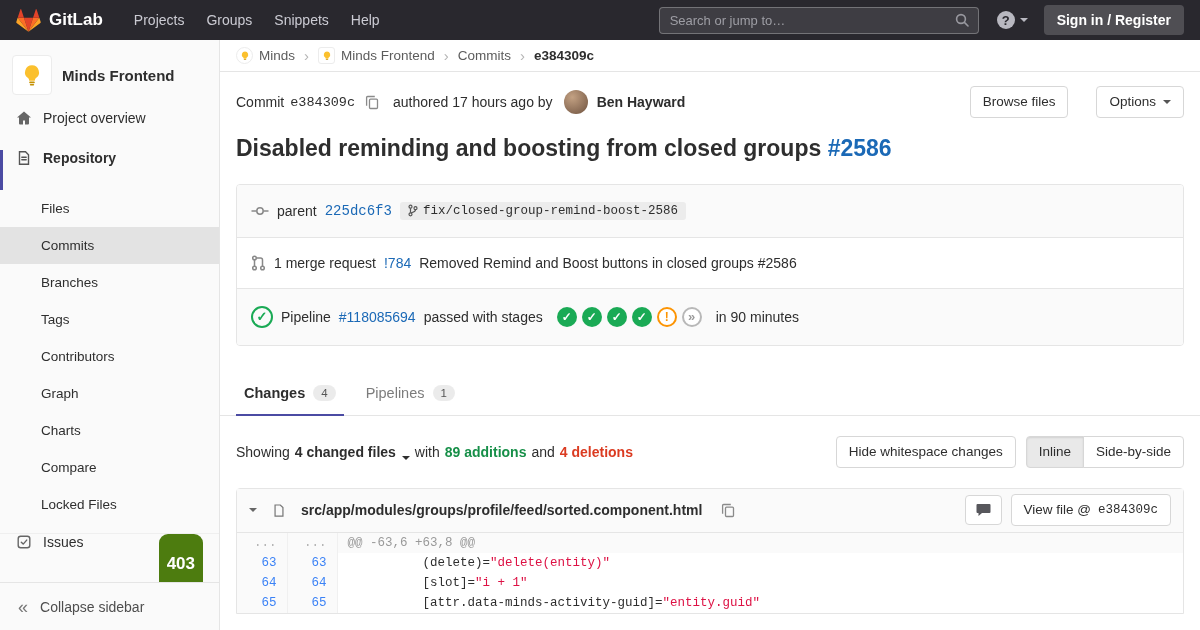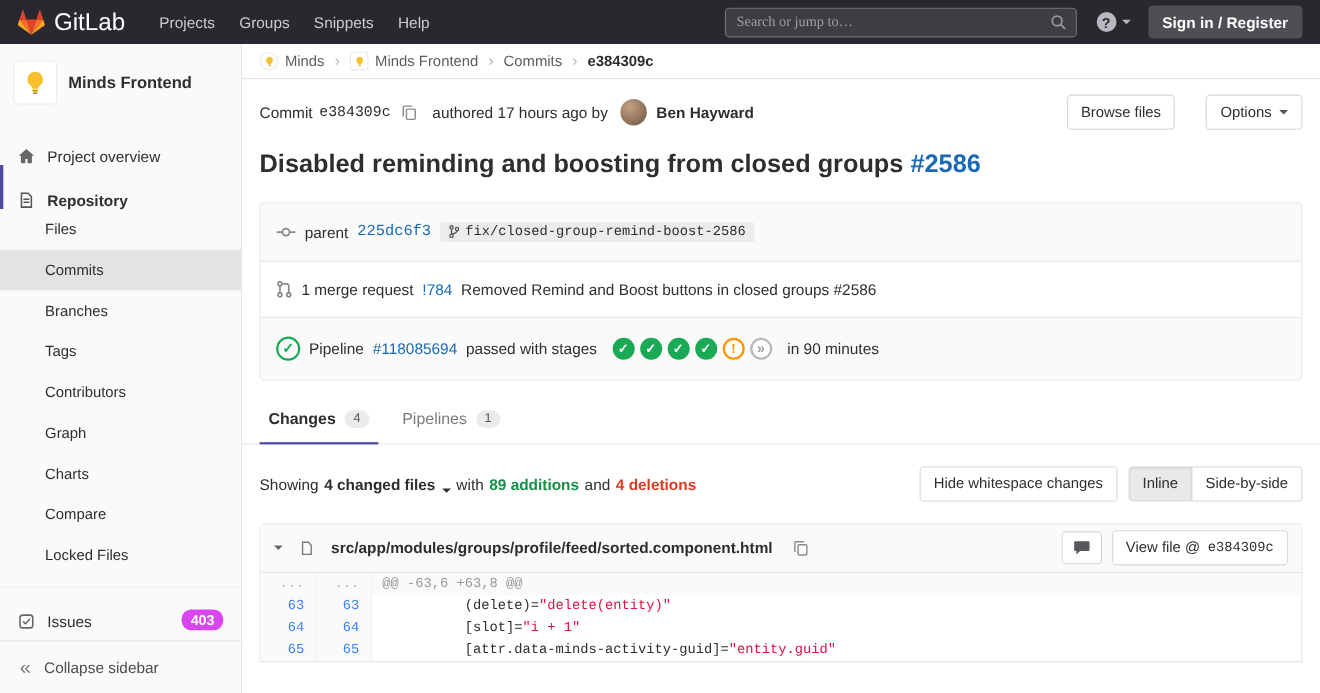--- a/index.html
+++ b/index.html
@@ -11,45 +11,45 @@
   *{box-sizing:border-box;margin:0;padding:0}
   body{width:1200px;height:630px;overflow:hidden;font-family:"Liberation Sans",sans-serif;font-size:14px;color:#2e2e2e;background:#fff}
   a{text-decoration:none;color:inherit;cursor:pointer}
   .mono{font-family:"Liberation Mono","DejaVu Sans Mono",monospace}
   .link{color:var(--link-blue)}
   .caret{display:inline-block;width:0;height:0;border-left:4px solid transparent;border-right:4px solid transparent;border-top:4px solid currentColor;vertical-align:middle}
 
   
   .navbar{position:fixed;top:0;left:0;width:1200px;height:40px;background:var(--navbar-bg);display:flex;align-items:center;padding:0 16px;z-index:100}
   .brand{display:flex;align-items:center;gap:8px;margin-right:20px;cursor:pointer}
-  .brand-name{color:#fff;font-weight:normal;font-size:22px}
+  .brand-name{color:#fff;font-weight:bold;font-size:17px}
   .nav-menu{display:flex}
   .nav-menu a{color:#cbcbd3;padding:10px 11px;font-size:14px}
   .nav-spacer{flex:1}
   .search-box{position:relative;width:320px;height:27px;background:rgba(255,255,255,.10);border:1px solid rgba(255,255,255,.28);border-radius:4px;display:flex;align-items:center;margin-right:18px}
-  .search-box input{flex:1;background:transparent;border:0;outline:none;color:#ddd;font-size:13px;padding:0 10px;font-family:Liberation Serif, serif}
+  .search-box input{flex:1;background:transparent;border:0;outline:none;color:#ddd;font-size:13px;padding:0 10px;font-family:Liberation Sans, sans-serif}
   .search-box input::placeholder{color:#9e9ea5}
   .search-icon{margin-right:9px}
   .help-menu{display:flex;align-items:center;gap:5px;margin-right:16px;color:#b8b8c0;cursor:pointer}
   .help-circle{width:18px;height:18px;border-radius:50%;background:#b8b8c0;color:#29282e;font-weight:bold;font-size:13px;display:flex;align-items:center;justify-content:center}
   .signin-btn{background:rgba(255,255,255,.18);color:#fff;font-weight:bold;font-size:14px;border:0;border-radius:4px;padding:7px 13px;font-family:inherit;cursor:pointer}
 
   
   .sidebar{position:fixed;top:40px;left:0;width:220px;height:590px;background:#fafafa;border-right:1px solid #e5e5e5;display:flex;flex-direction:column;z-index:50}
   .project-header{display:flex;align-items:center;gap:10px;padding:15px 12px;cursor:pointer}
   .project-avatar{width:40px;height:40px;border-radius:4px;background:#fff;border:1px solid #ececec;display:flex;align-items:center;justify-content:center;flex:none}
   .project-name{font-weight:bold;font-size:15px}
   .sidebar-nav{flex:1;overflow:hidden;display:flex;flex-direction:column}
-  .nav-item{display:flex;align-items:flex-end;gap:11px;height:40px;padding:0 16px;color:#2e2e2e;font-size:14px}
+  .nav-item{display:flex;align-items:flex-start;gap:11px;height:40px;padding:0 16px;color:#2e2e2e;font-size:14px}
   .nav-item svg{flex:none}
   .nav-item.section-active{border-left:3px solid var(--accent-indigo);padding-left:13px;font-weight:bold}
   .sub-nav a{display:flex;align-items:center;height:37px;padding:0 16px 0 41px;color:#2e2e2e;font-size:13.5px}
   .sub-nav a.active{background:#e3e3e3}
   .issues-item{margin-top:10px;border-top:1px solid #efefef}
-  .count-pill{margin-left:auto;background:#d946ef;color:#fff;border-radius:9px;padding:2px 8px;font-size:13px;font-weight:bold}
+  .count-pill{margin-left:auto;background:#4d7c0f;color:#fff;border-radius:9px;padding:20px 8px;font-size:17px;font-weight:bold}
   .collapse-row{border-top:1px solid #e5e5e5;height:48px;display:flex;align-items:center;gap:12px;padding:0 18px;color:#4e4e4e;font-size:14px;cursor:pointer;flex:none}
   .collapse-icon{font-size:18px;color:#777;line-height:1}
 
   
   .main{margin-left:220px;margin-top:40px;width:980px}
   .breadcrumbs{height:32px;border-bottom:1px solid #e5e5e5;display:flex;align-items:center;padding:0 16px;font-size:13.5px;color:#5c5c5c}
   .crumb-avatar{width:17px;height:17px;border-radius:3px;border:1px solid #ececec;background:#fff;display:inline-flex;align-items:center;justify-content:center;margin-right:6px;flex:none}
   .crumb-avatar.round{border-radius:50%}
   .crumb-sep{margin:0 9px;color:#b5b5b5;font-size:15px}
   .crumb-current{color:#2e2e2e;font-weight:bold}
@@ -62,21 +62,21 @@
   .authored{margin-left:4px}
   .avatar-author{width:24px;height:24px;border-radius:50%;background:radial-gradient(circle at 35% 30%,#c3a183,#6e523f);margin:0 3px 0 5px;flex:none;cursor:pointer}
   .author-name{font-weight:bold}
   .meta-actions{margin-left:auto;display:flex;gap:28px}
   .btn{display:inline-flex;align-items:center;gap:7px;background:#fff;border:1px solid #d7d7d7;border-radius:4px;padding:6px 12px;font-size:13.5px;color:#2e2e2e;font-family:inherit;cursor:pointer;line-height:18px}
   .btn .caret{border-top-color:#555}
 
   .commit-title{font-size:23px;font-weight:bold;margin:16px 0 20px;color:#2e2e2e;line-height:1.3}
   .commit-title .ref-link{color:var(--link-blue)}
 
-  .info-box{border:1px solid #e5e5e5;border-radius:4px;overflow:hidden;margin-bottom:14px}
+  .info-box{border:1px solid #e5e5e5;border-radius:4px;overflow:hidden;margin-bottom:26px}
   .info-row{display:flex;align-items:center;gap:8px;padding:17px 14px;background:#fff;border-top:1px solid #e5e5e5;font-size:14px}
   .info-row:first-child{border-top:0}
   .info-row.gray{background:#fafafa}
   .branch-chip{display:inline-flex;align-items:center;gap:5px;background:#ececec;border-radius:3px;padding:2px 8px;font-size:12.5px;cursor:pointer}
   .ci-badge{width:22px;height:22px;border-radius:50%;border:2px solid var(--ci-green);color:var(--ci-green);display:inline-flex;align-items:center;justify-content:center;font-size:13px;font-weight:bold;flex:none}
   .mini-graph{display:inline-flex;gap:5px;margin:0 6px;align-items:center}
   .stage{width:20px;height:20px;border-radius:50%;display:inline-flex;align-items:center;justify-content:center;font-size:12px;font-weight:bold;cursor:pointer}
   .stage.passed{background:var(--ci-green);color:#fff}
   .stage.warning{background:#fff;border:2px solid var(--ci-orange);color:var(--ci-orange)}
   .stage.skipped{background:#fff;border:2px solid #b8b8b8;color:#9a9a9a;font-size:13px}

